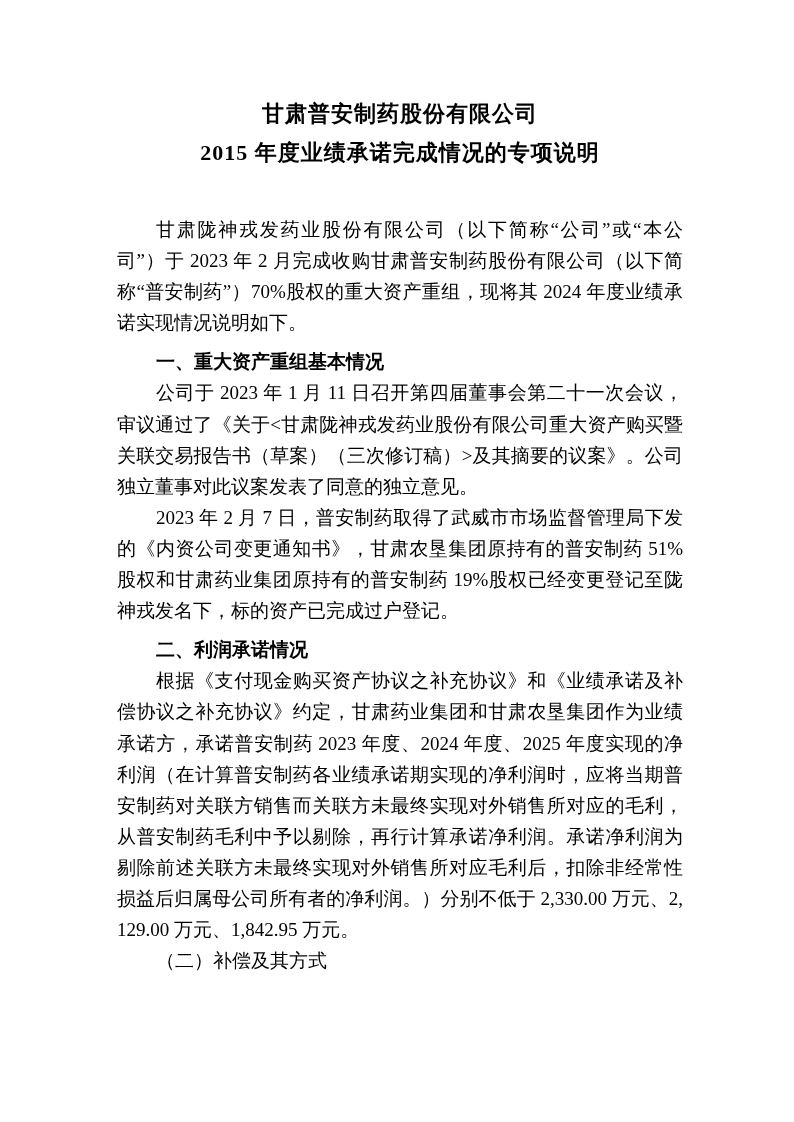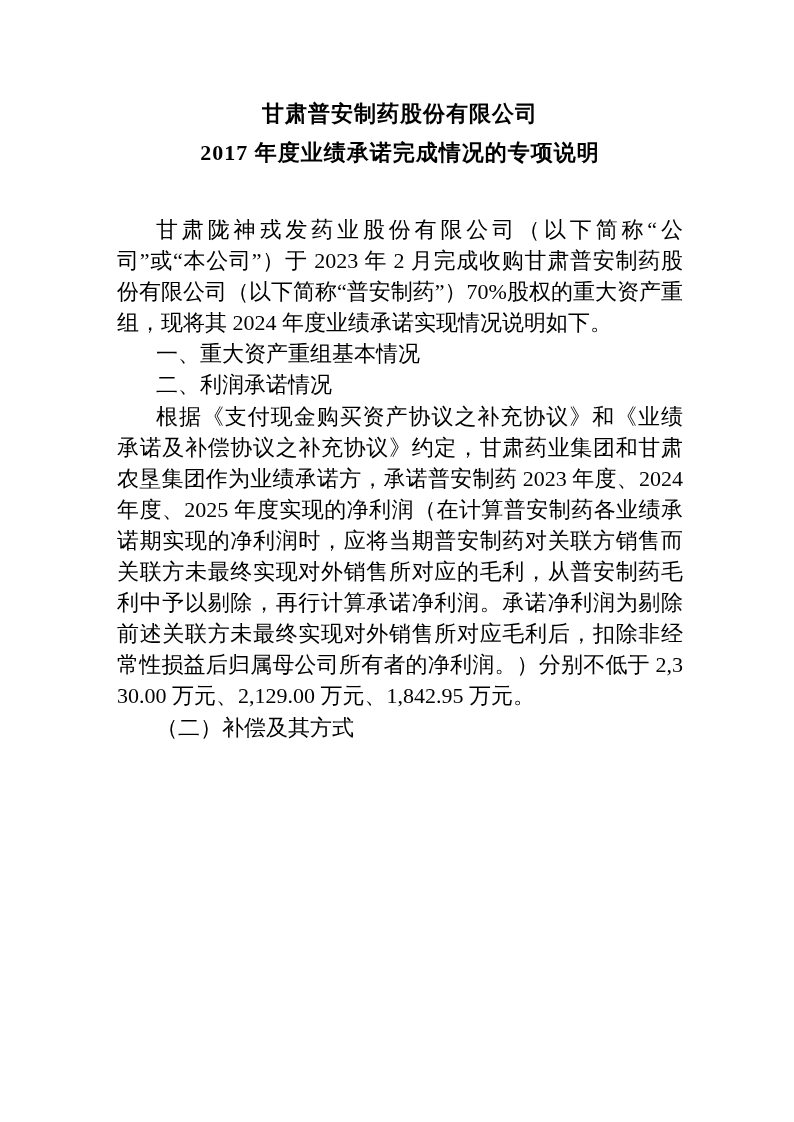--- a/index.html
+++ b/index.html
@@ -23,40 +23,42 @@
     font-size: 22px;
     font-weight: bold;
     text-align: center;
     line-height: 39px;
     letter-spacing: 1px;
   }
   .doc-body {
     margin-top: 42px;
   }
   .para {
-    font-size: 22px;
+    font-size: 19px;
     line-height: 31.1px;
     text-align: justify;
     text-indent: 39px;
     word-break: break-all;
   }
-  .para.bold { font-weight: normal; }
+  .para.bold { font-weight: bold; margin-top: 8px; }
 </style>
 </head>
 <body>
 
 <div class="page">
   <div class="content">
 
     <div class="doc-title">甘肃普安制药股份有限公司</div>
-    <div class="doc-title">2017 年度业绩承诺完成情况的专项说明</div>
+    <div class="doc-title">2015 年度业绩承诺完成情况的专项说明</div>
 
     <div class="doc-body">
       <p class="para">甘肃陇神戎发药业股份有限公司（以下简称“公司”或“本公司”）于 2023 年 2 月完成收购甘肃普安制药股份有限公司（以下简称“普安制药”）70%股权的重大资产重组，现将其 2024 年度业绩承诺实现情况说明如下。</p>
       <p class="para bold">一、重大资产重组基本情况</p>
+      <p class="para">公司于 2023 年 1 月 11 日召开第四届董事会第二十一次会议，审议通过了《关于&lt;甘肃陇神戎发药业股份有限公司重大资产购买暨关联交易报告书（草案）（三次修订稿）&gt;及其摘要的议案》。公司独立董事对此议案发表了同意的独立意见。</p>
+      <p class="para">2023 年 2 月 7 日，普安制药取得了武威市市场监督管理局下发的《内资公司变更通知书》，甘肃农垦集团原持有的普安制药 51%股权和甘肃药业集团原持有的普安制药 19%股权已经变更登记至陇神戎发名下，标的资产已完成过户登记。</p>
       <p class="para bold">二、利润承诺情况</p>
       <p class="para">根据《支付现金购买资产协议之补充协议》和《业绩承诺及补偿协议之补充协议》约定，甘肃药业集团和甘肃农垦集团作为业绩承诺方，承诺普安制药 2023 年度、2024 年度、2025 年度实现的净利润（在计算普安制药各业绩承诺期实现的净利润时，应将当期普安制药对关联方销售而关联方未最终实现对外销售所对应的毛利，从普安制药毛利中予以剔除，再行计算承诺净利润。承诺净利润为剔除前述关联方未最终实现对外销售所对应毛利后，扣除非经常性损益后归属母公司所有者的净利润。）分别不低于 2,330.00 万元、2,129.00 万元、1,842.95 万元。</p>
       <p class="para">（二）补偿及其方式</p>
 
     </div>
 
   </div>
 </div>
 
 </body></html>

